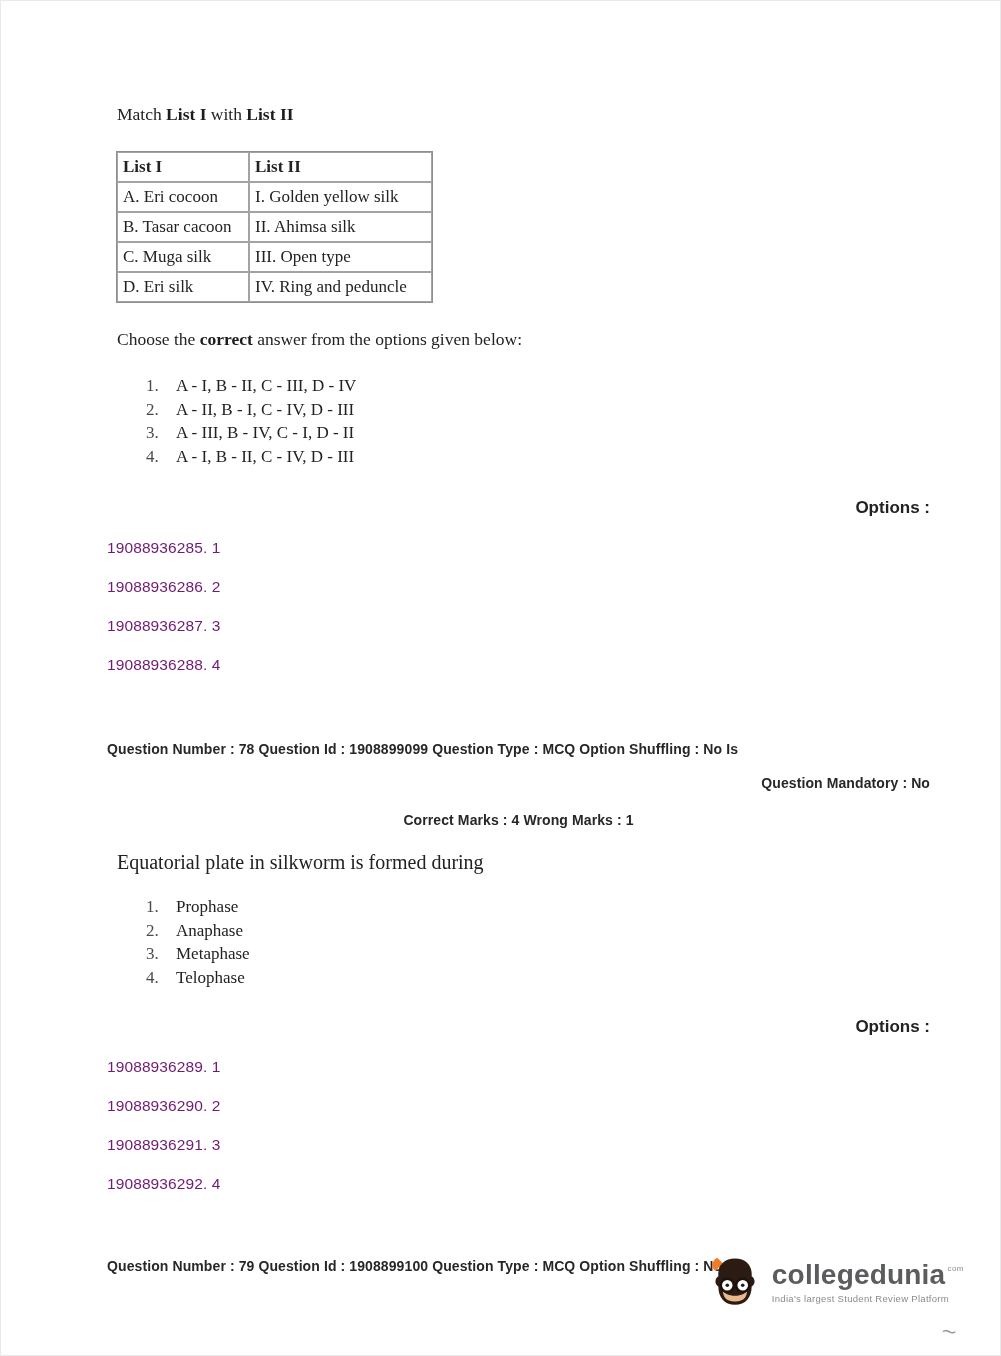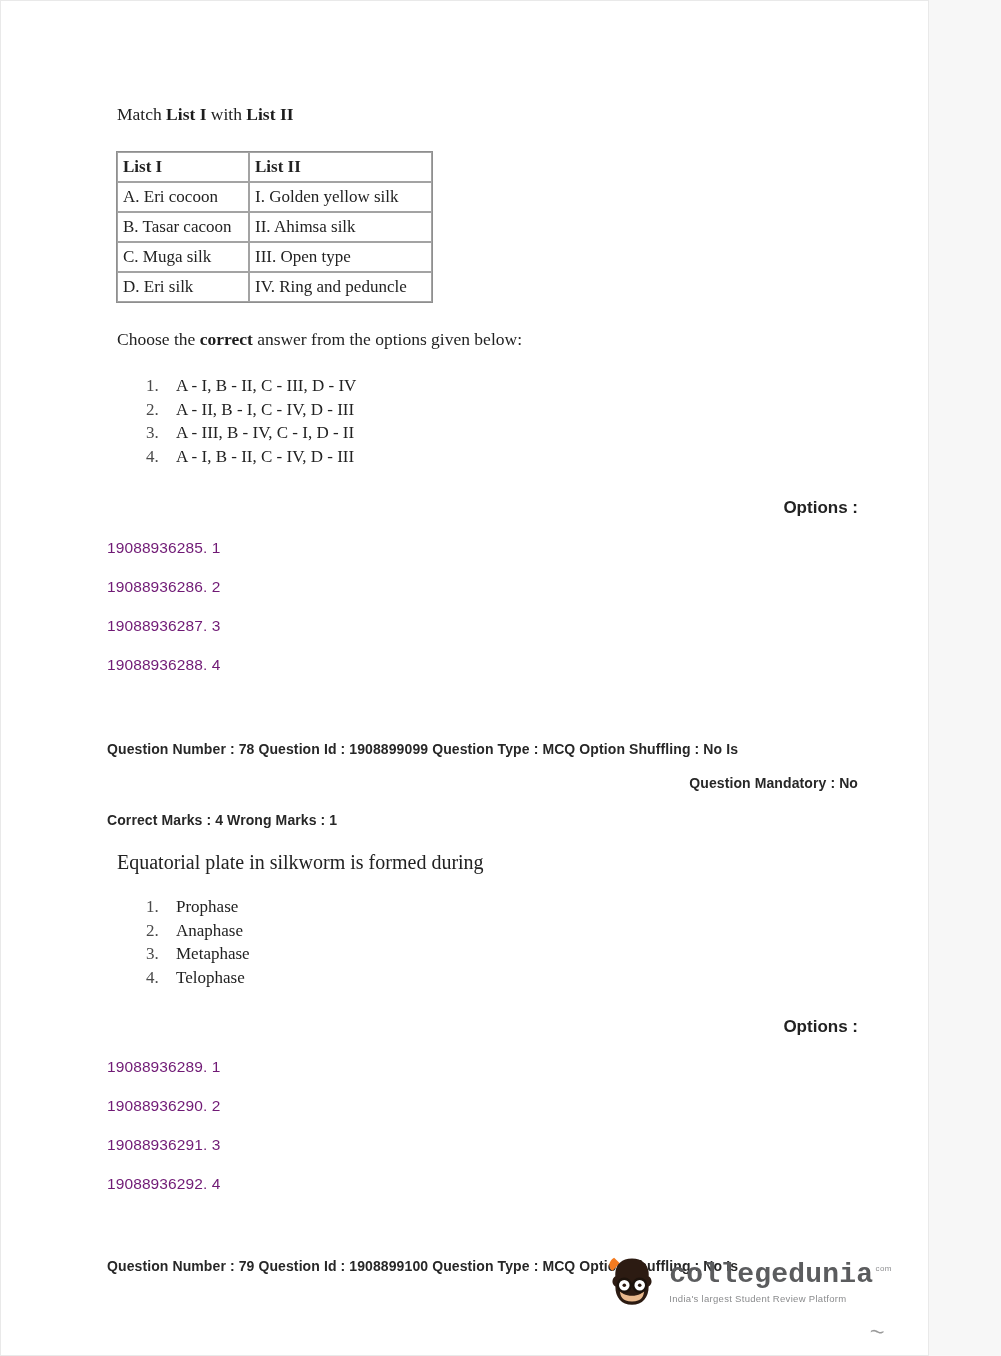--- a/index.html
+++ b/index.html
@@ -1,21 +1,21 @@
 <!DOCTYPE html>
 <html><head>
 <meta charset="utf-8">
 <style>
   * { margin: 0; padding: 0; box-sizing: border-box; }
   html, body { background: #f7f7f7; }
   body { font-family: "Liberation Sans", sans-serif; }
 
   .page {
     position: relative;
-    width: 929px;
+    width: 1001px;
     height: 1356px;
     background: #ffffff;
     border: 1px solid #e9e9e9;
     overflow: hidden;
   }
 
   .content { padding: 102px 70px 0 106px; }
 
   .serif { font-family: "Liberation Serif", "DejaVu Serif", serif; color: #222222; }
 
@@ -67,21 +67,21 @@
 
   .q-header {
     margin-top: 64px;
     font-size: 14px;
     font-weight: bold;
     color: #272727;
     line-height: 22px;
     letter-spacing: 0.1px;
   }
   .q-header-line2 { margin-top: 12px; text-align: right; }
-  .marks-line { margin-top: 15px; }
+  .marks-line { margin-top: 15px; text-align: center; }
 
   .question-text { margin: 20px 0 0 10px; font-size: 20px; line-height: 22px; }
   .choices.second { margin-top: 22px; }
   .options-label.second { margin-top: 28px; }
   .q-header.q79 { margin-top: 62px; }
 
   
   .branding {
     position: absolute;
     top: 1252px;
@@ -92,21 +92,20 @@
   }
   .logo-mark { width: 52px; height: 58px; flex: 0 0 52px; }
   .logo-textwrap { display: flex; flex-direction: column; }
   .logo-wordrow { display: flex; align-items: flex-start; }
   .logo-word {
     font-size: 28px;
     font-weight: bold;
     color: #5b5c5e;
     letter-spacing: 0.2px;
     line-height: 30px;
-    font-family: Liberation Mono, monospace;
   }
   .logo-com {
     font-size: 8px;
     color: #8d8e90;
     margin-left: 2px;
     margin-top: 4px;
     letter-spacing: 0.5px;
   }
   .logo-tagline {
     margin-top: 3px;

